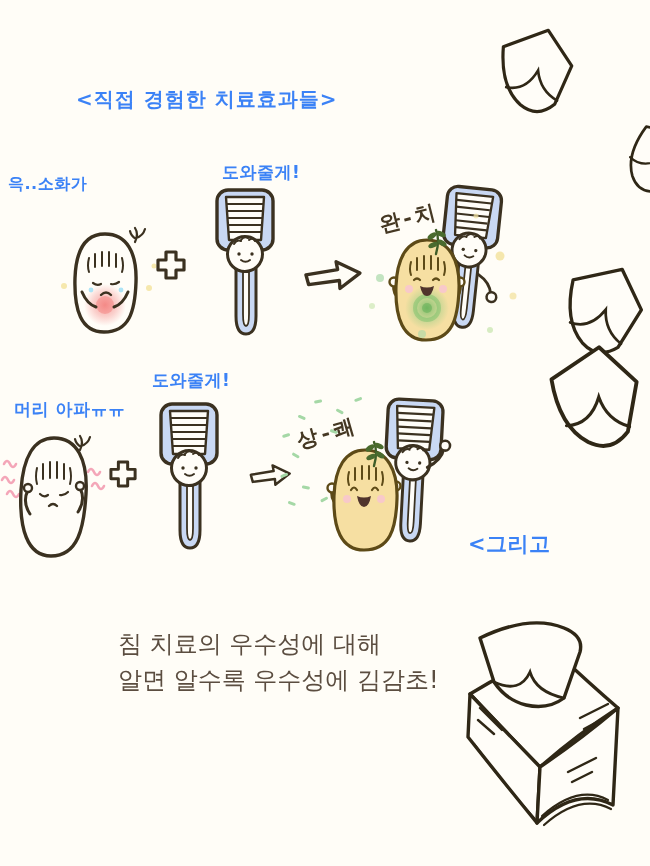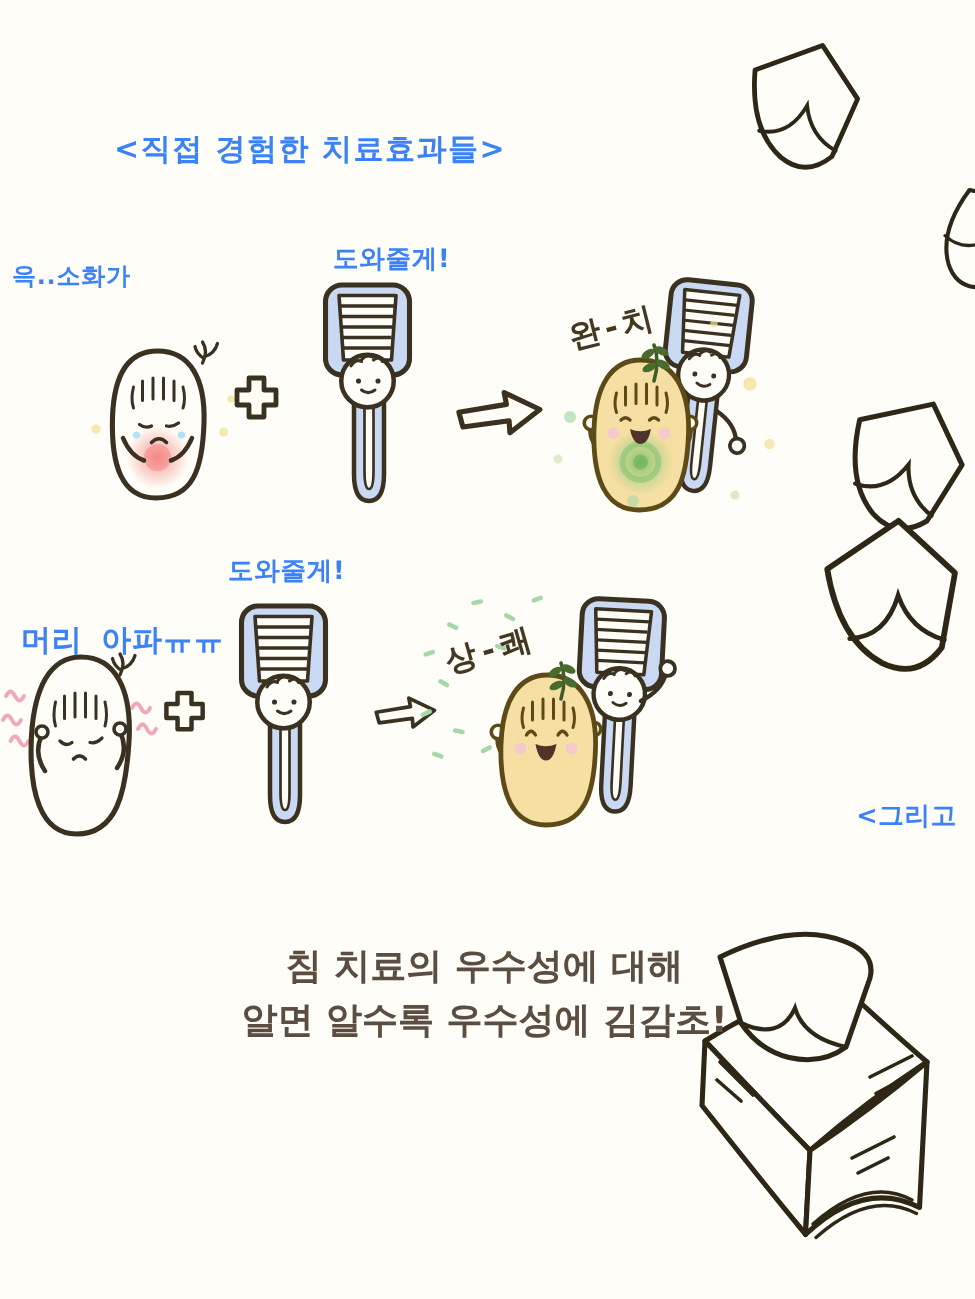--- a/index.html
+++ b/index.html
@@ -14,27 +14,27 @@
     position:absolute; color:#3b82f6; font-weight:bold;
     letter-spacing:0.5px; white-space:nowrap;
   }
   .title { left:76px; top:86px; font-size:20px; letter-spacing:1px; }
   .p1-patient { left:8px; top:170px; width:160px; text-align:left;
                 font-size:16px; line-height:28px; white-space:normal; }
   .p1-needle-speech { left:222px; top:161px; font-size:17px; }
   .p1-result { left:379px; top:204px; font-size:21px; letter-spacing:3px;
                transform:rotate(-14deg); color:#453823; }
   .p2-needle-speech { left:152px; top:369px; font-size:17px; }
-  .p2-patient { left:14px; top:413px; font-size:20px;font-family:Liberation Mono, monospace; }
+  .p2-patient { left:14px; top:398px; font-size:17px; }
   .p2-result { left:296px; top:419px; font-size:21px; letter-spacing:4px;
                transform:rotate(-16deg); color:#453823; }
-  .papers-note { left:468px; top:531px; width:170px; text-align:right;
-                 font-size:17px; line-height:27px; white-space:normal; }
-  .caption { left:118px; top:626px; width:410px; text-align:center;
-             font-size:24px; line-height:36px; font-weight:bold;
+  .papers-note { left:468px; top:531px; width:170px; text-align:left;
+                 font-size:21px; line-height:27px; white-space:normal; }
+  .caption { left:118px; top:626px; width:410px; 
+             font-size:24px; line-height:36px; font-weight:normal;
              color:#5b4d40; letter-spacing:0; white-space:normal; }
 </style>
 </head>
 <body>
 
 <svg id="art" viewBox="0 0 650 866" xmlns="http://www.w3.org/2000/svg">
   <defs>
     <radialGradient id="gradRed">
       <stop offset="0%" stop-color="#f2706e" stop-opacity="0.7"></stop>
       <stop offset="55%" stop-color="#f4908e" stop-opacity="0.42"></stop>

